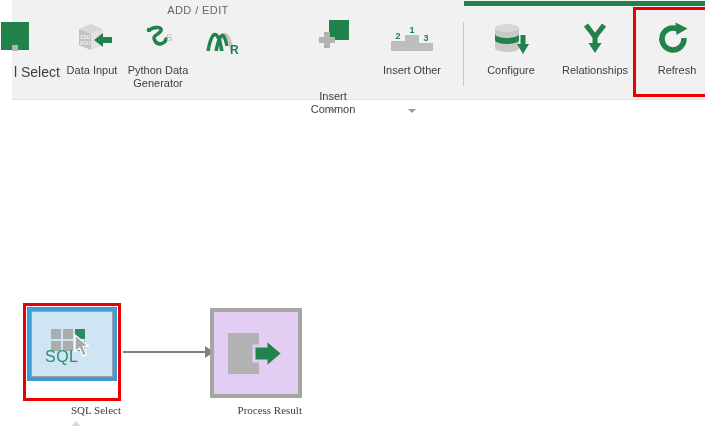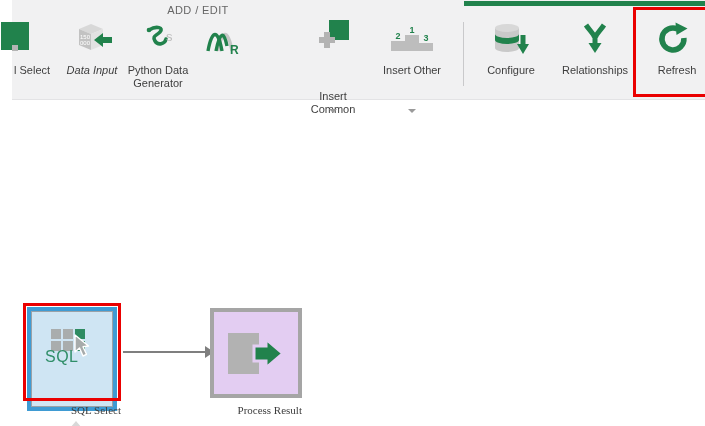--- a/index.html
+++ b/index.html
@@ -26,27 +26,27 @@
   .rlabel { margin-top:6px; font-size:11px; line-height:13px; color:#3e3e3e; text-align:center; }
   .drop {
     position:absolute; top:89px; left:50%; transform:translateX(-50%);
     width:0; height:0; border-left:4px solid transparent; border-right:4px solid transparent;
     border-top:4px solid #9a9a9a;
   }
   .vsep { position:absolute; left:451px; top:22px; width:1px; height:64px; background:#c9c9cb; }
   
   .cut-icon { position:absolute; left:-11px; top:22px; width:28px; height:28px; background:#21824c; }
   .cut-icon-frag { position:absolute; left:0; top:45px; width:6px; height:6px; background:#b4b4b4; }
-  .cut-label { position:absolute; left:2px; top:64px; font-size:11px; color:#3e3e3e; }
+  .cut-label { position:absolute; left:2px; top:64px; font-size:14px; color:#3e3e3e; }
   
   .hl-refresh { position:absolute; left:621px; top:7px; width:78px; height:90px; border:3px solid #ea0000; z-index:5; }
   .hl-sql { position:absolute; left:23px; top:303px; width:98px; height:98px; border:3px solid #ea0000; z-index:5; }
   
   .sql-block {
-    position:absolute; left:27px; top:307px; width:90px; height:104px;
+    position:absolute; left:27px; top:307px; width:90px; height:74px;
     background:#cfe5f3; border:4px solid #3f9bd3;
   }
   .sql-inner { position:absolute; inset:0; border:1px solid #9aa1a7; }
   .sql-grid {
     position:absolute; left:19px; top:17px;
     display:grid; grid-template-columns:repeat(3,10px); grid-auto-rows:10px; gap:2px;
   }
   .cell-g { background:#a9adad; }
   .cell-gr { background:#2e8b62; }
   .sql-cursor { position:absolute; left:42px; top:22px; }
@@ -94,21 +94,21 @@
       <div class="ricon">
         <svg width="40" height="34" viewBox="0 0 40 34">
           <polygon points="7,7 19,2 31,7 19,12" fill="#d8d8d8"></polygon>
           <polygon points="7,7 19,12 19,28 7,23" fill="#c2c2c2"></polygon>
           <polygon points="31,7 19,12 19,28 31,23" fill="#e2e2e2"></polygon>
           <text x="8" y="17" font-size="6" fill="#ffffff">150</text>
           <text x="8" y="23" font-size="6" fill="#ffffff">000</text>
           <polygon points="40,15 31,15 31,11 22,18 31,25 31,21 40,21" fill="#21824c"></polygon>
         </svg>
       </div>
-      <div class="rlabel" style="max-width:70px;font-style:italic;">Data Input</div>
+      <div class="rlabel" style="max-width:70px;">Data Input</div>
     </div>
 
     <div class="ritem" style="left:111px; width:70px;">
       <div class="ricon">
         <svg width="36" height="32" viewBox="0 0 36 32">
           <path d="M9 7 C17 2 24 5 20 9 C16 13 12 13 15 18 C18 23 25 21 26 16" fill="none" stroke="#21824c" stroke-width="3.6" stroke-linecap="round"></path>
           <circle cx="9" cy="7" r="2.3" fill="#21824c"></circle>
           <text x="26" y="18" font-size="13" fill="#bdbdbd">s</text>
         </svg>
       </div>

